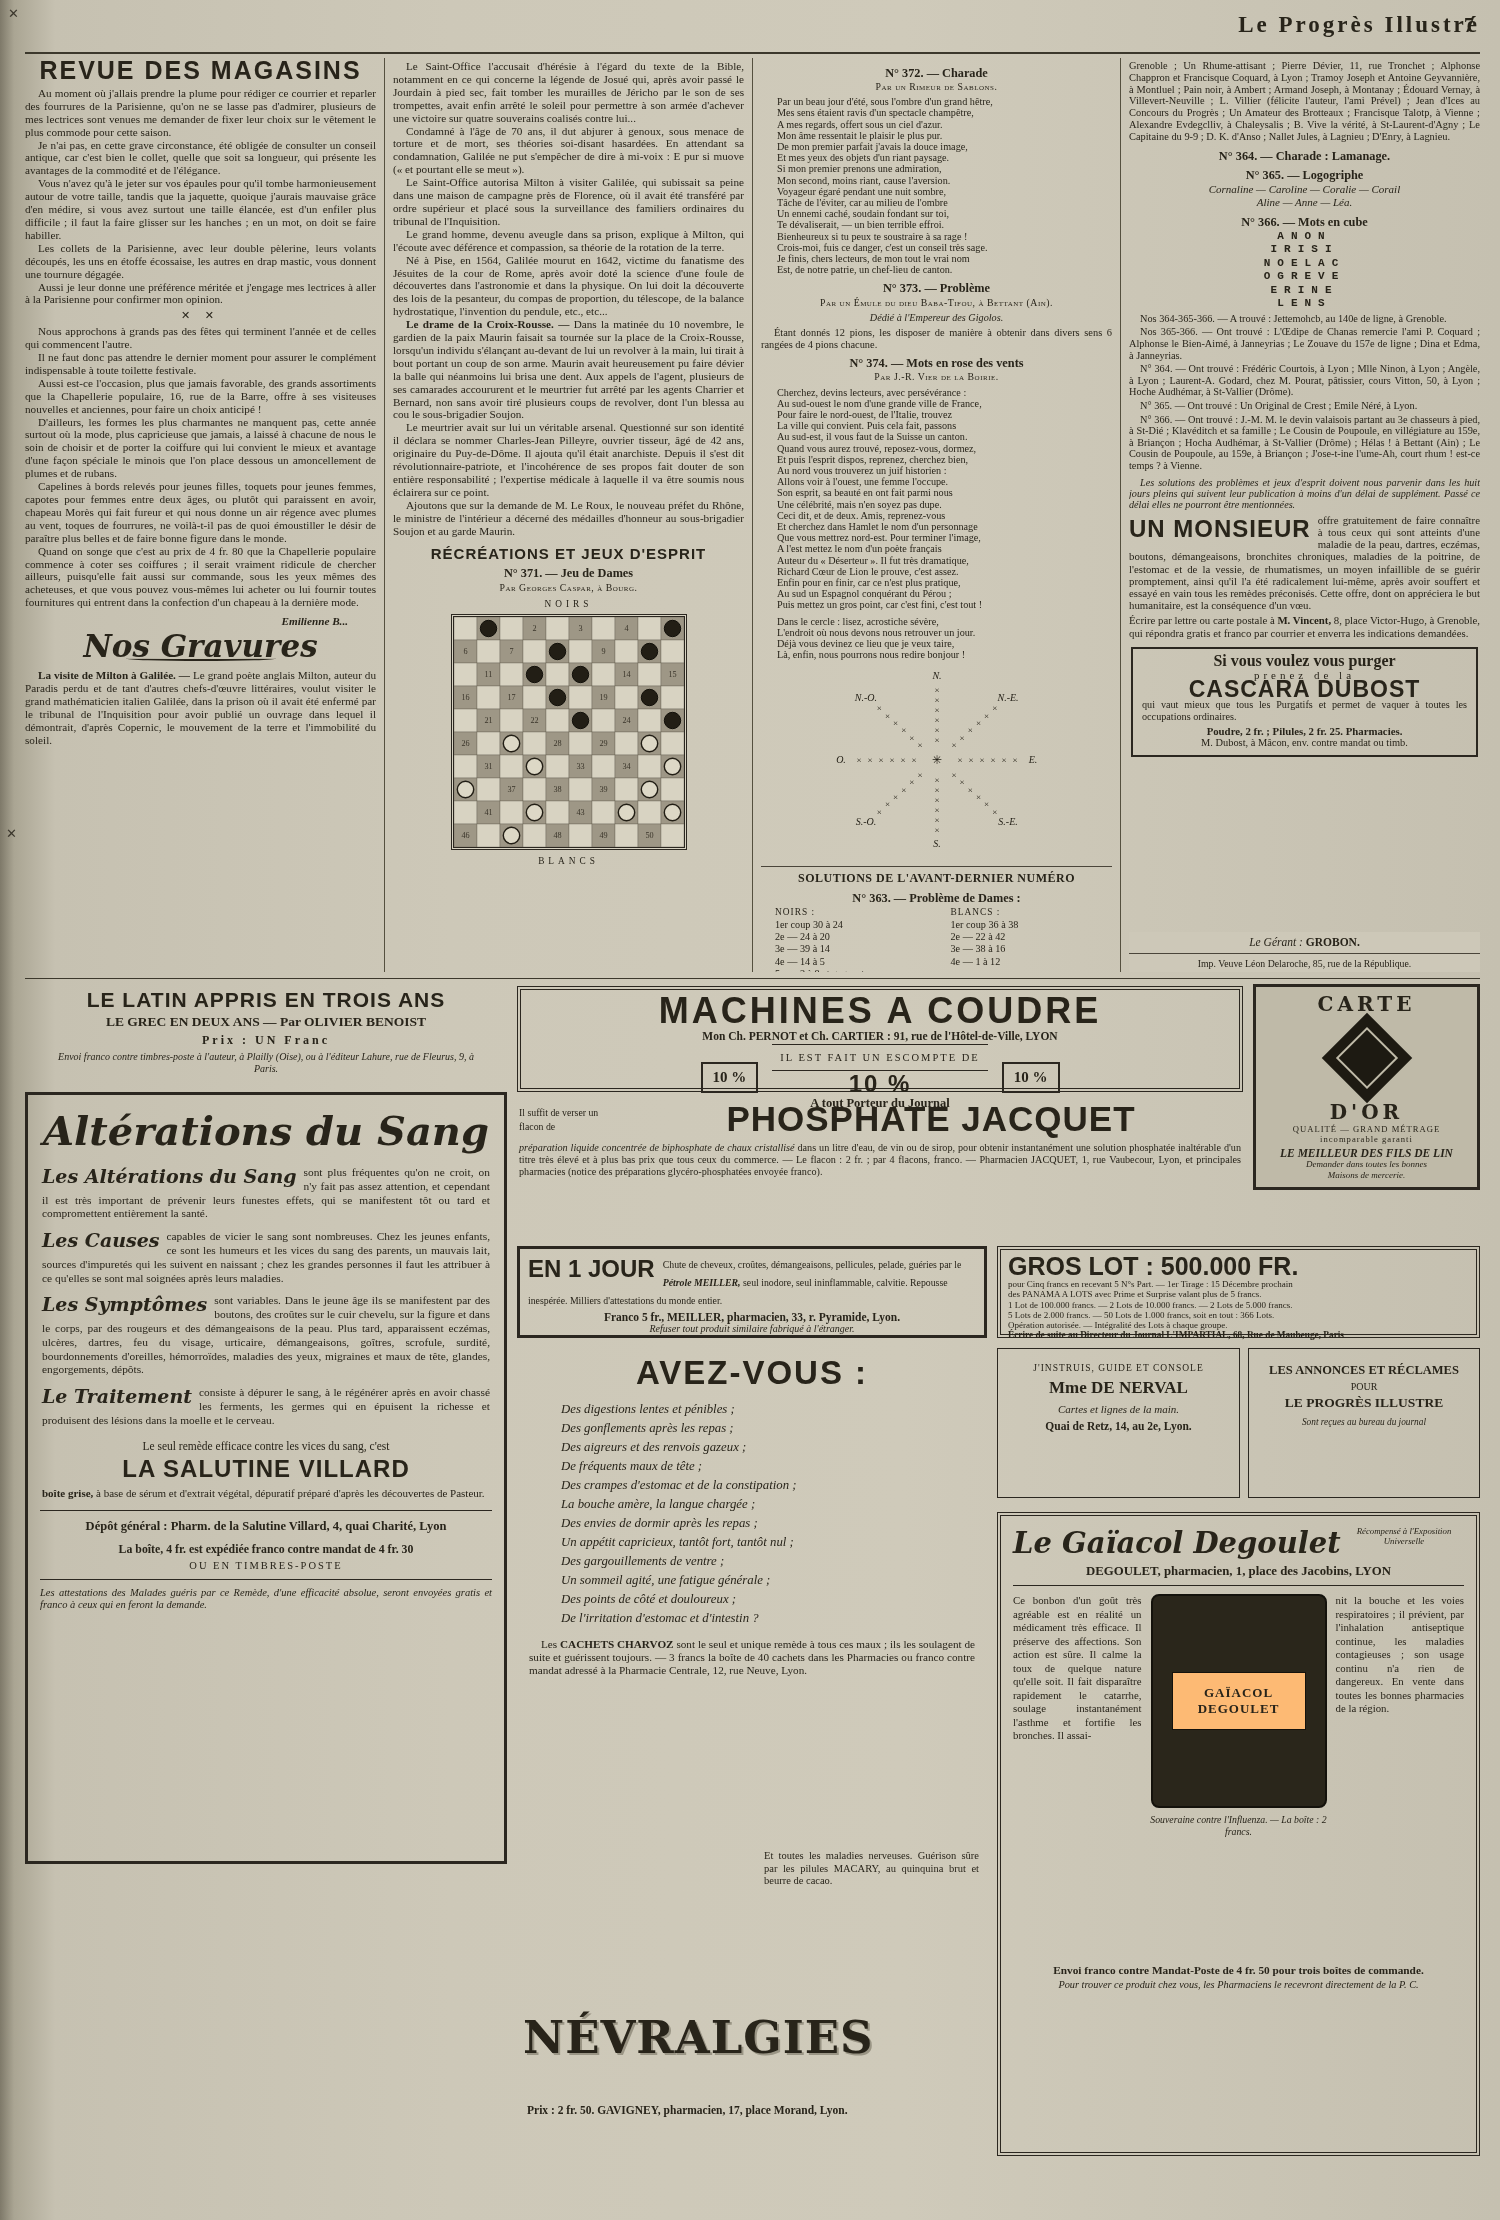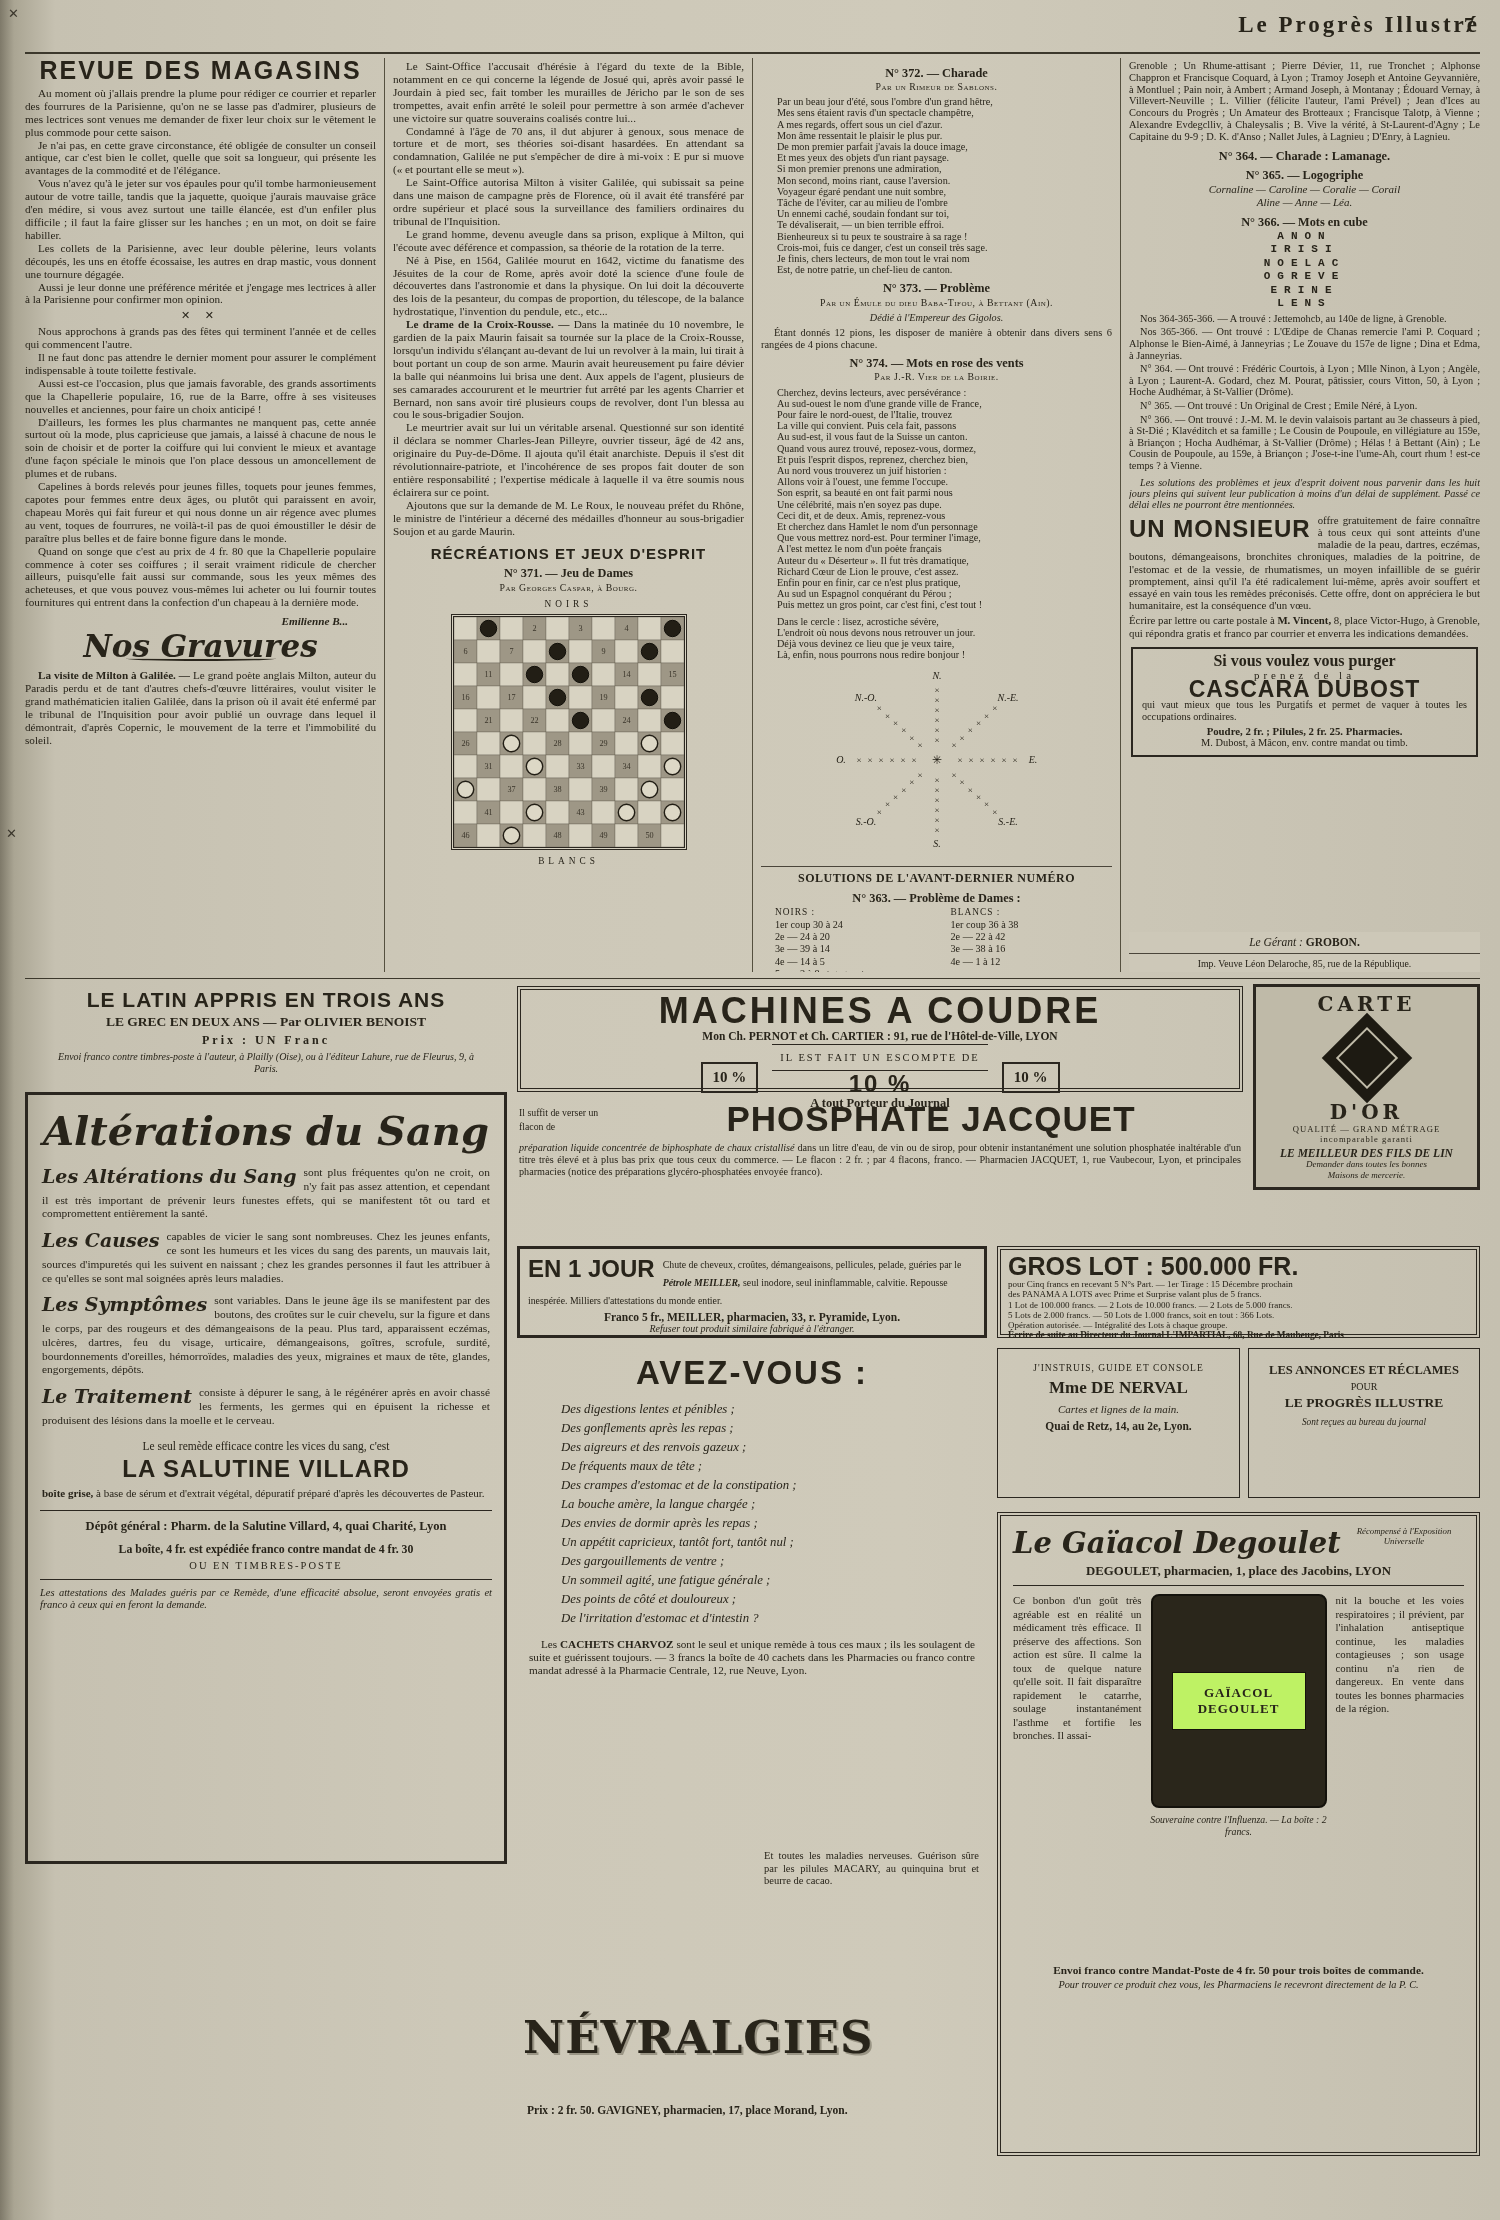--- a/index.html
+++ b/index.html
@@ -140,21 +140,21 @@
   .ga-head{display:flex;align-items:flex-start;}
   .ga-title{flex:1;font-family:"DejaVu Serif",serif;font-weight:bold;font-style:italic;font-size:29px;}
   .ga-award{width:120px;font-size:8.8px;line-height:10px;text-align:center;font-style:italic;}
   .ga-sub{text-align:center;font-weight:bold;font-size:12.8px;margin:4px 0 8px;
           border-bottom:1px solid #2b2720;padding-bottom:6px;}
   .ga-body{display:flex;gap:8px;min-height:360px;}
   .ga-side{flex:1;font-size:10.8px;line-height:13.5px;text-align:justify;}
   .ga-center{flex:0 0 178px;text-align:center;}
   .ga-tin{width:172px;height:210px;margin:0 auto;background:#2a261b;border:2px solid #14120c;
           border-radius:8px;display:flex;align-items:center;justify-content:center;}
-  .ga-tin-label{background:#bef264;border:1px solid #14120c;padding:12px 6px;width:120px;
+  .ga-tin-label{background:#fdba74;border:1px solid #14120c;padding:12px 6px;width:120px;
           font-weight:bold;font-size:13px;line-height:16px;letter-spacing:1px;}
   .ga-caption{font-size:9.8px;line-height:11.5px;font-style:italic;margin-top:6px;}
   .ga-b1{font-weight:bold;font-size:11.3px;text-align:center;margin-top:10px;}
   .ga-b2{font-style:italic;font-size:10.3px;text-align:center;margin-top:3px;}
   #ad-nevralgies{left:517px;top:1826px;width:470px;height:330px;}
   .nev-text{position:absolute;right:8px;top:24px;width:215px;font-size:10.5px;line-height:12.5px;text-align:justify;}
   .nev-title{position:absolute;left:6px;bottom:92px;font-family:"DejaVu Serif",serif;font-weight:bold;
              font-size:45px;letter-spacing:1px;text-shadow:2px 2px 0 #9a9585;}
   .nev-price{position:absolute;left:10px;right:10px;bottom:40px;font-size:11.5px;font-weight:bold;}
 </style>

